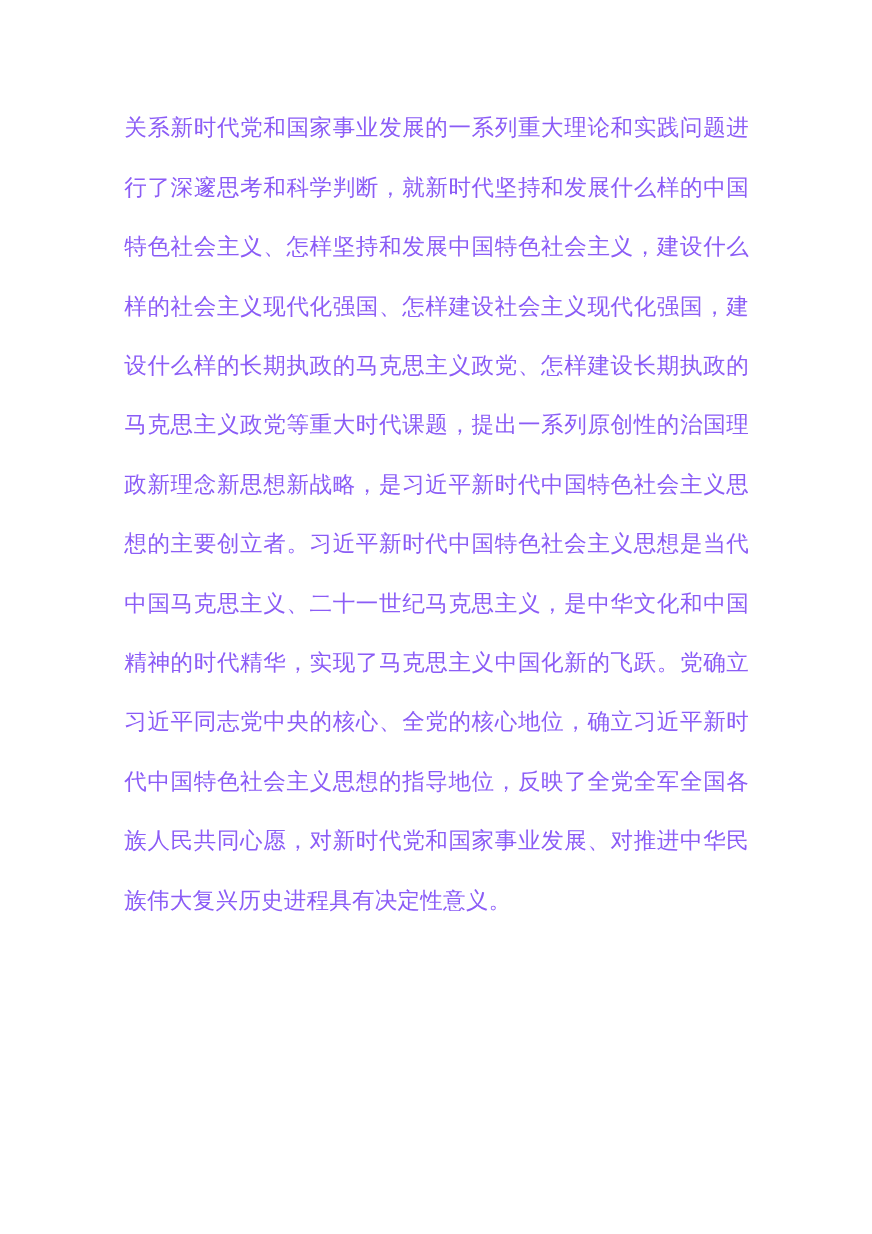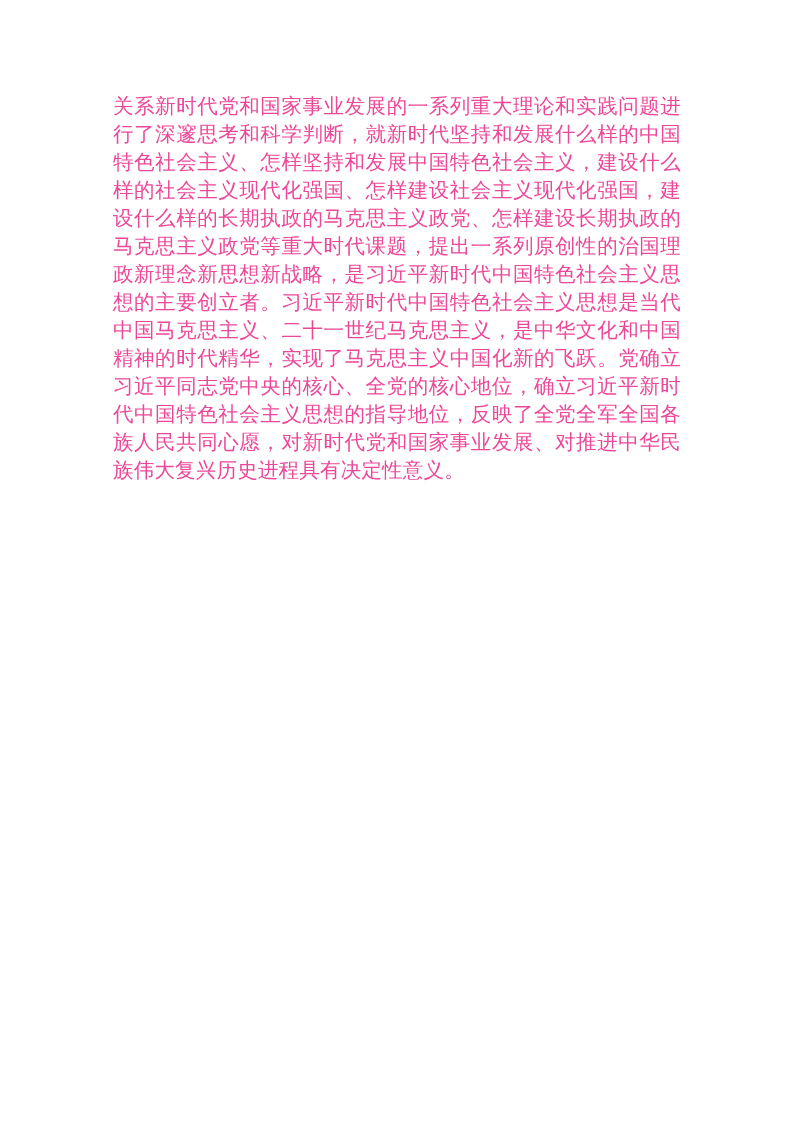--- a/index.html
+++ b/index.html
@@ -23,26 +23,26 @@
   }
   .content {
     position: absolute;
     left: 113px;
     top: 92px;
     width: 568px;
   }
   .para {
     margin: 0 0 0 0;
     font-size: 20.5px;
-    line-height: 28px;
+    line-height: 54px;
     text-align: justify;
     text-justify: inter-ideograph;
     letter-spacing: 0.2px;
-    font-family: Liberation Sans, sans-serif;
-    color: #ec4899;
+    font-family: Liberation Mono, monospace;
+    color: #8b5cf6;
   }
   .para + .para {
     margin-top: 0px;
   }
   .indent {
     text-indent: 2em;
   }
 </style>
 </head>
 <body>

